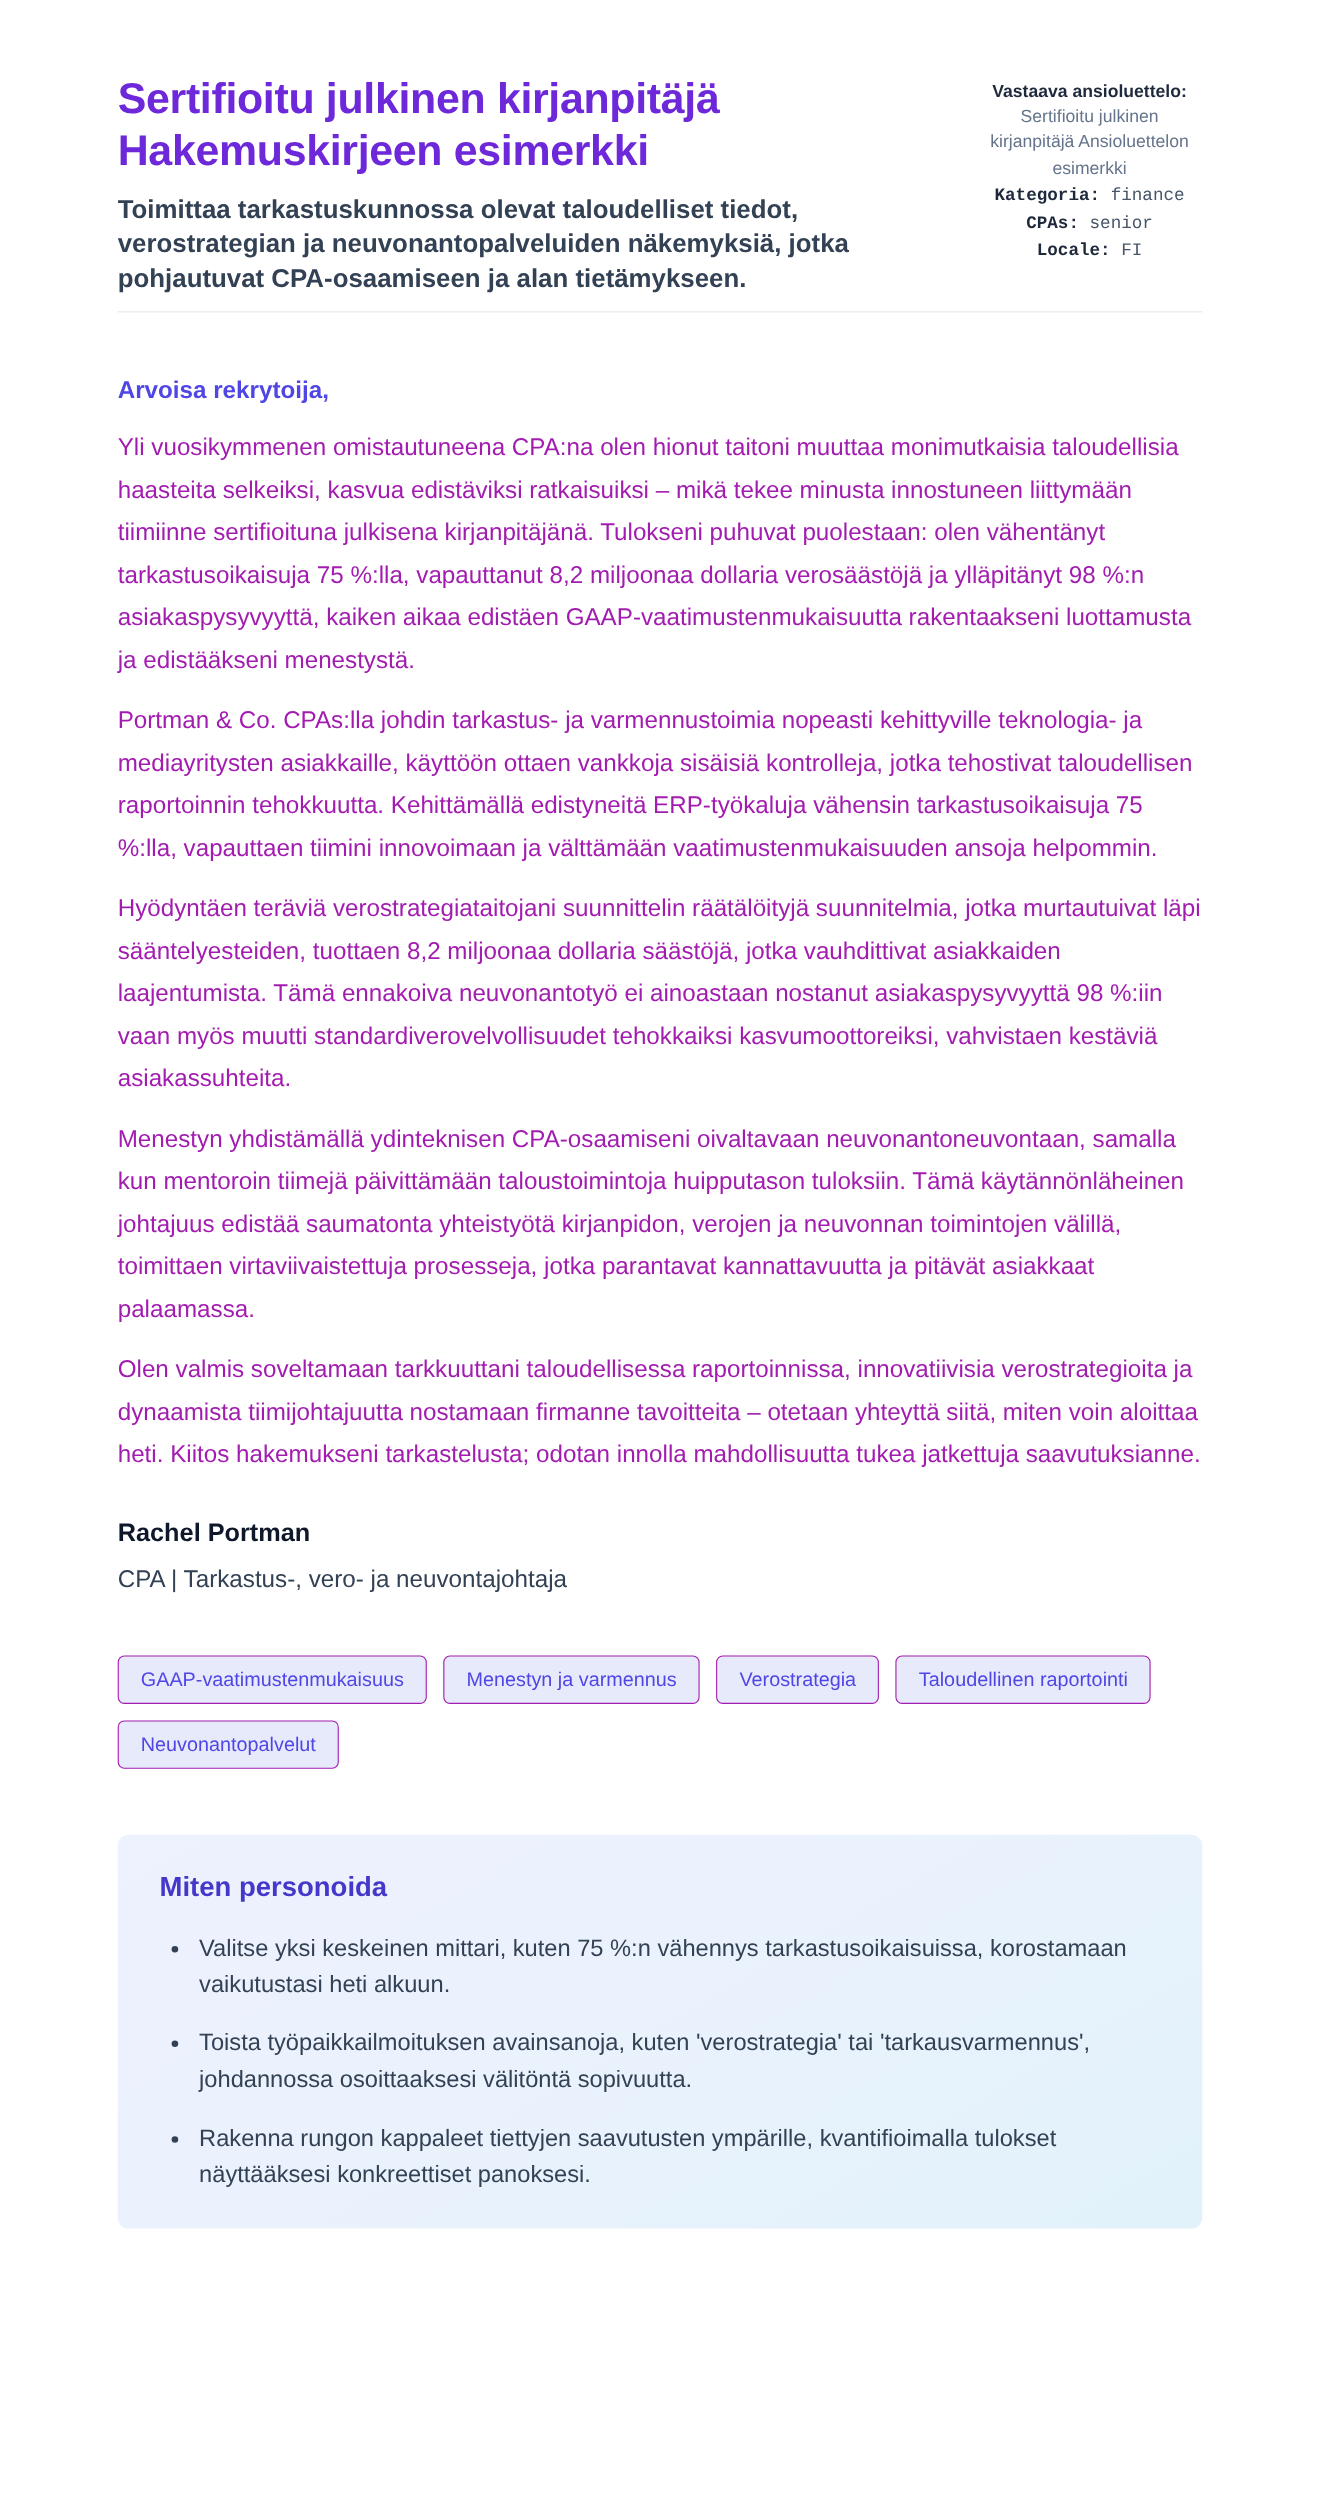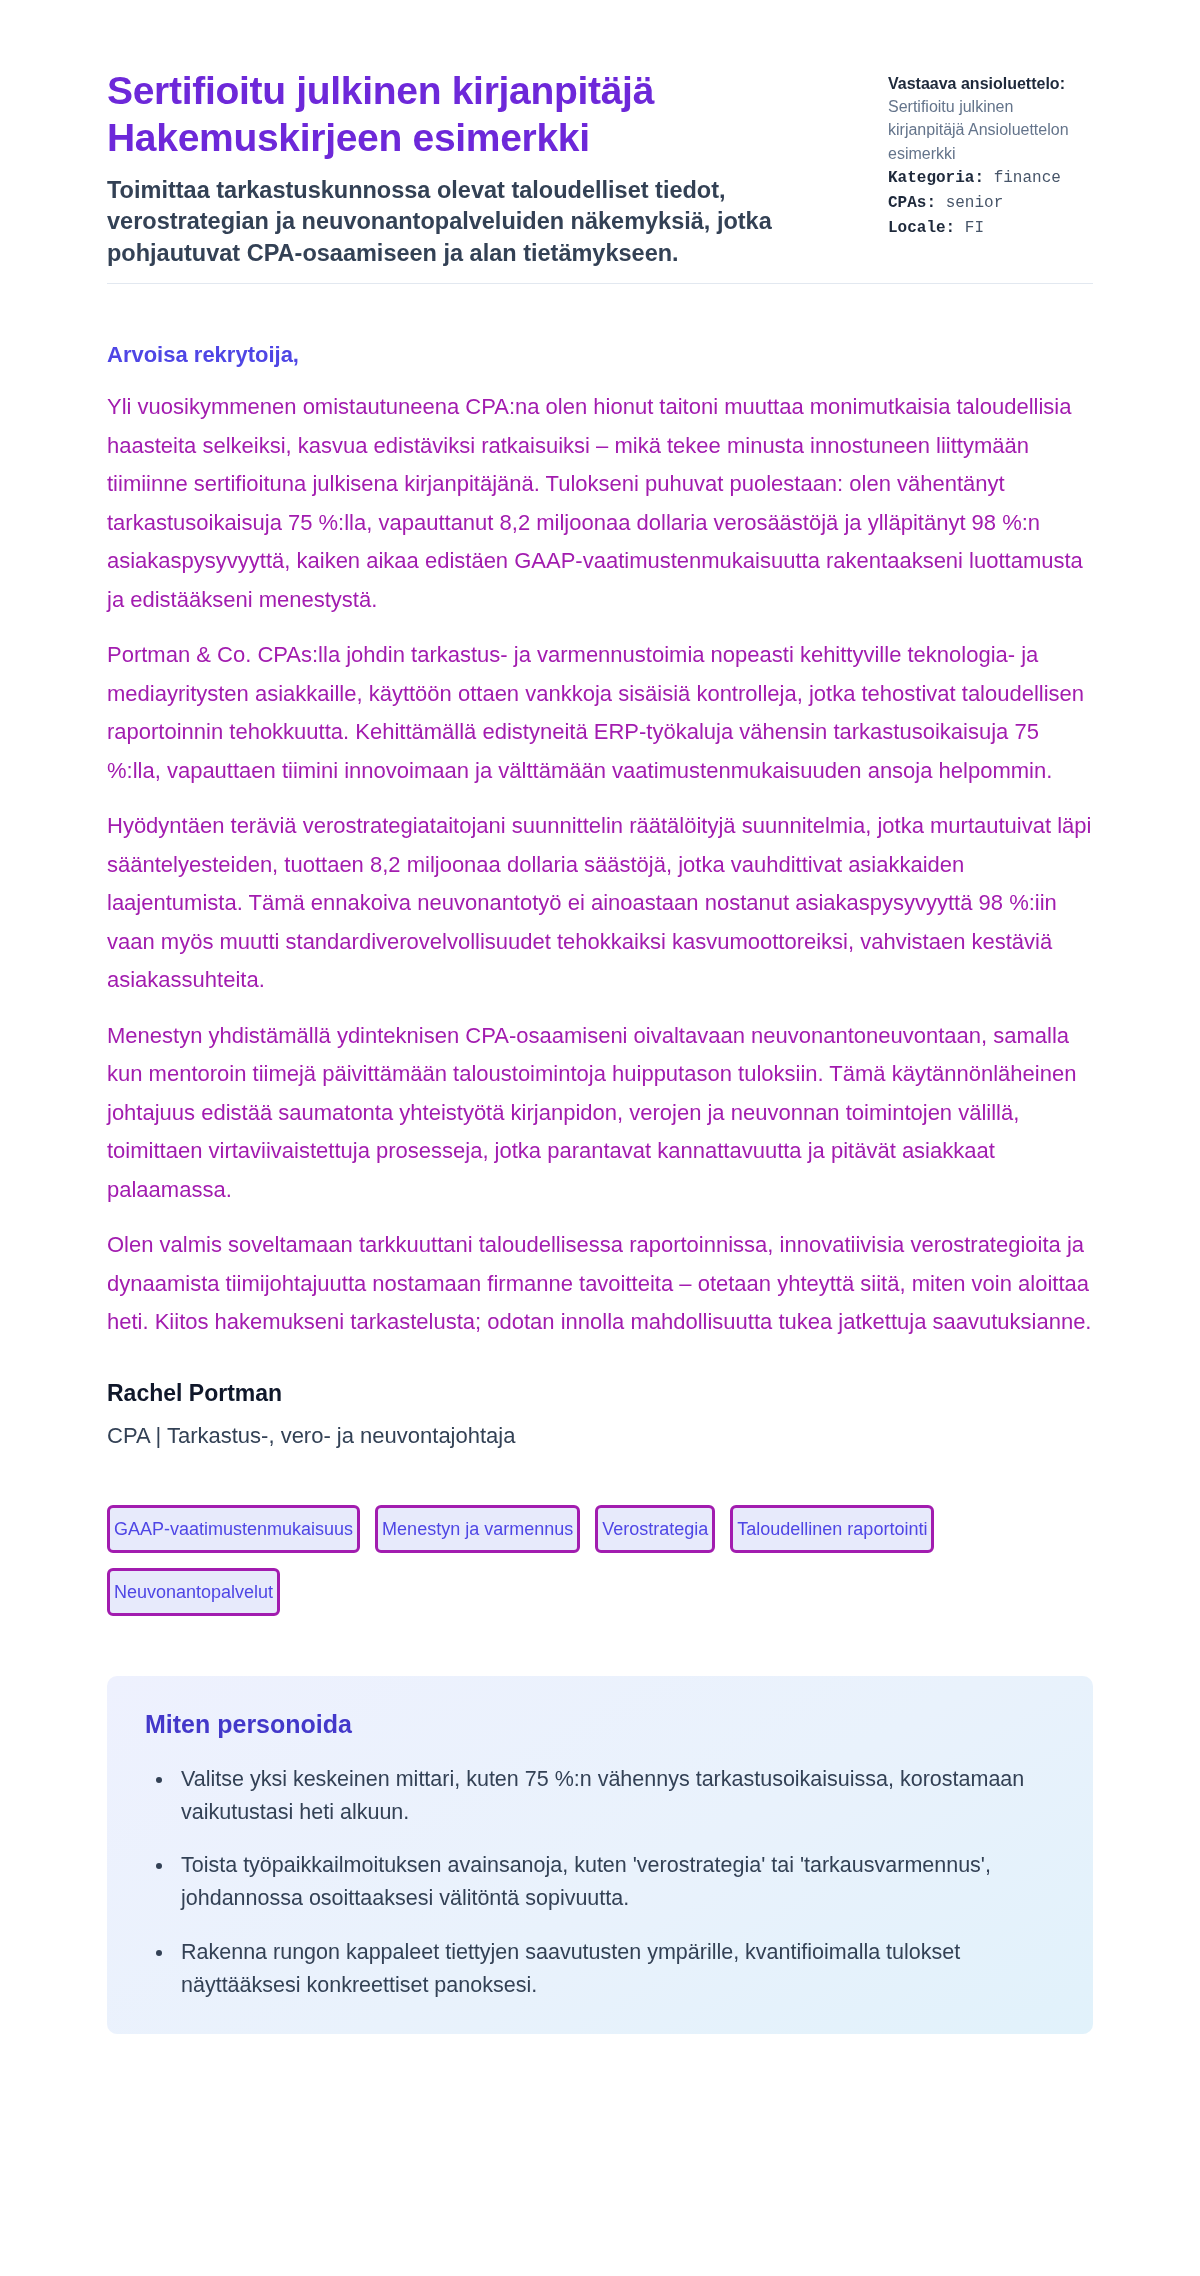--- a/index.html
+++ b/index.html
@@ -35,21 +35,21 @@
   .page-subtitle {
     margin-top: 13px;
     font-size: 23.5px;
     line-height: 1.34;
     font-weight: bold;
     color: #334155;
   }
   .meta {
     width: 205px;
     flex-shrink: 0;
-    text-align: left;
+    text-align: center;
     font-size: 16px;
     line-height: 1.45;
     color: #475569;
     padding-top: 4px;
   }
   .meta .label { font-weight: bold; color: #1e293b; }
   .meta-link {
     color: #64748b;
     text-decoration: none;
     display: inline;
@@ -83,25 +83,25 @@
   }
   
   .tags {
     margin-top: 56px;
     display: flex;
     flex-wrap: wrap;
     gap: 15px;
   }
   .tag {
     background: #e7eafb;
-    border: 3px solid #a21caf;
+    border: 1px solid #a21caf;
     color: #4f46e5;
     font-size: 18px;
     line-height: 1;
-    padding: 12px 4px;
+    padding: 12px 20px;
     border-radius: 6px;
     white-space: nowrap;
   }
   
   .tips-card {
     margin-top: 60px;
     margin-bottom: 42px;
     border-radius: 10px;
     padding: 34px 38px 12px 38px;
     background: linear-gradient(150deg, #eef1fe 0%, #e9f2fc 55%, #e1f2fb 100%);

